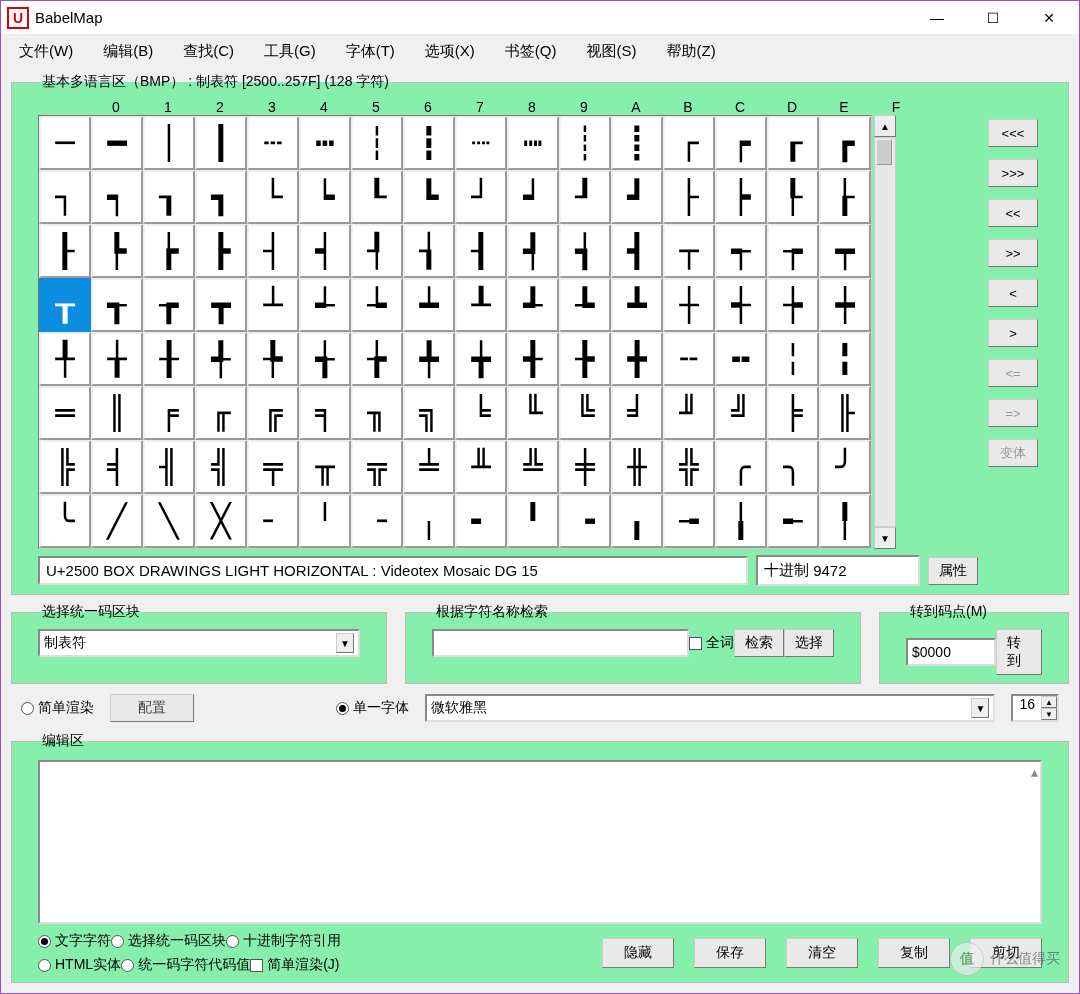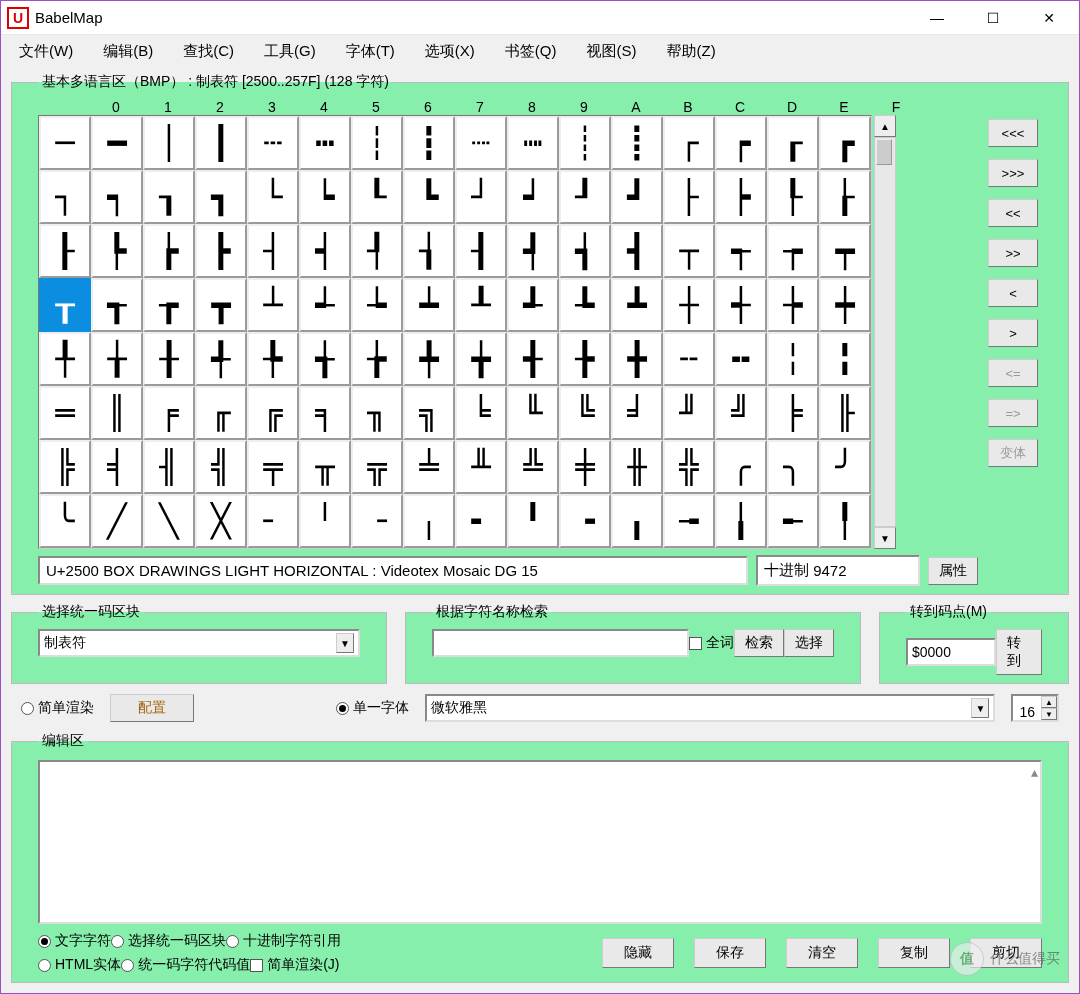--- a/index.html
+++ b/index.html
@@ -31,36 +31,36 @@
 .sb-track { flex:1; background:#e8e8e8; border:1px solid #ccc;}
 .sb-thumb { width: 16px; height: 26px; background:#ccc; border:1px outset #eee; margin:1px;}
 .nav-col { width:58px; display:flex; flex-direction:column; gap:12px; padding-top:20px; align-items:center;}
 .nav-btn { width:50px; height:28px; border:1px outset #ccc; background:#e9e9e9; font-size:13px; display:flex; align-items:center; justify-content:center;}
 .nav-btn.disabled { color:#999; }
 .info-row { display:flex; gap:8px; margin-top:6px; align-items:center;}
 .info-box { border:2px inset #ddd; background:#fff; padding:4px 6px; font-size:15px; display:flex; align-items:center;}
 .info-box.main { flex:1; }
 .info-box.dec { width: 164px; }
 .btn { border:1px outset #ccc; background:#e9e9e9; padding: 4px 10px; font-size:14px; display:inline-flex; align-items:center; justify-content:center;}
-.btn.disabled { color:#a16207;}
+.btn.disabled { color:#404040;}
 .mid-row { display:flex; gap: 18px; }
 .mid-row fieldset { flex:0 0 auto; }
 fieldset.block-sel { flex:1 1 360px; }
 fieldset.name-search { flex:1 1 440px; }
 fieldset.goto { flex: 0 0 190px;}
 .combo, .text-input { border:2px inset #ddd; background:#fff; height:28px; padding:0 4px; font-size:14px; }
 .combo { display:flex; align-items:center; justify-content:space-between;}
 .combo .arrow { width:18px; height:20px; border:1px outset #ccc; background:#eee; display:flex; align-items:center; justify-content:center; font-size:10px;}
 .row-inline { display:flex; align-items:center; }
 .font-row { display:flex; align-items:center; gap: 16px; padding: 2px 10px;}
 .radio, .check { display:inline-flex; align-items:center; gap:4px; font-size:14px;}
 .radio i { width:13px; height:13px; border:1px solid #555; border-radius:50%; display:inline-block; position:relative; background:#fff;}
 .radio.sel i::after { content:""; width:7px; height:7px; background:#000; border-radius:50%; position:absolute; left:2px; top:2px;}
 .check i { width:13px; height:13px; border:1px solid #555; display:inline-block; background:#fff;}
-.spinner { display:flex; border:2px inset #ddd; background:#fff; height:28px; align-items:flex-end;}
+.spinner { display:flex; border:2px inset #ddd; background:#fff; height:28px; align-items:flex-start;}
 .spinner span { padding:0 6px; }
 .spinner .spins { display:flex; flex-direction:column; }
 .spinner .spins div { width:16px; height:12px; border:1px outset #ccc; background:#eee; font-size:8px; display:flex; align-items:center; justify-content:center;}
 fieldset.edit-area { flex:1; display:flex; flex-direction:column;}
 .textarea { flex:1; border:2px inset #ddd; background:#fff; margin: 2px 0 8px 0; min-height:110px; position:relative;}
 .textarea .vsb { position:absolute; right:2px; top:2px; font-size:14px; color:#888;}
 .edit-bottom { display:flex; align-items:center; gap:14px; flex-wrap:wrap;}
 .edit-btns { margin-left:auto; display:flex; gap:20px;}
 .edit-btns .btn { width:72px; height:30px;}
 .watermark { position:absolute; right:8px; bottom:6px; opacity:0.65; font-size:14px; color:#555; display:flex; align-items:center; gap:6px; }

